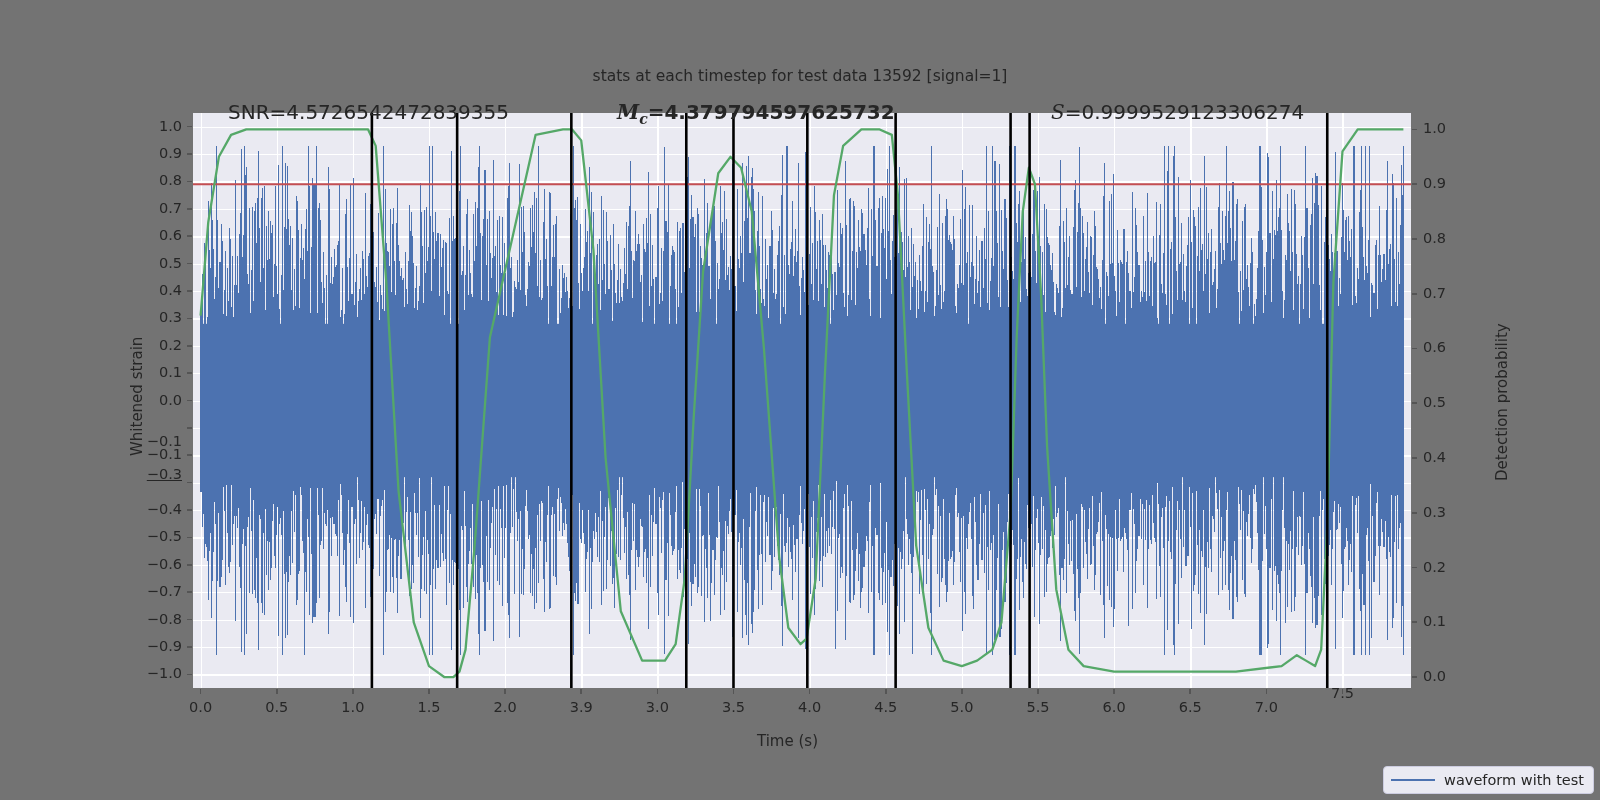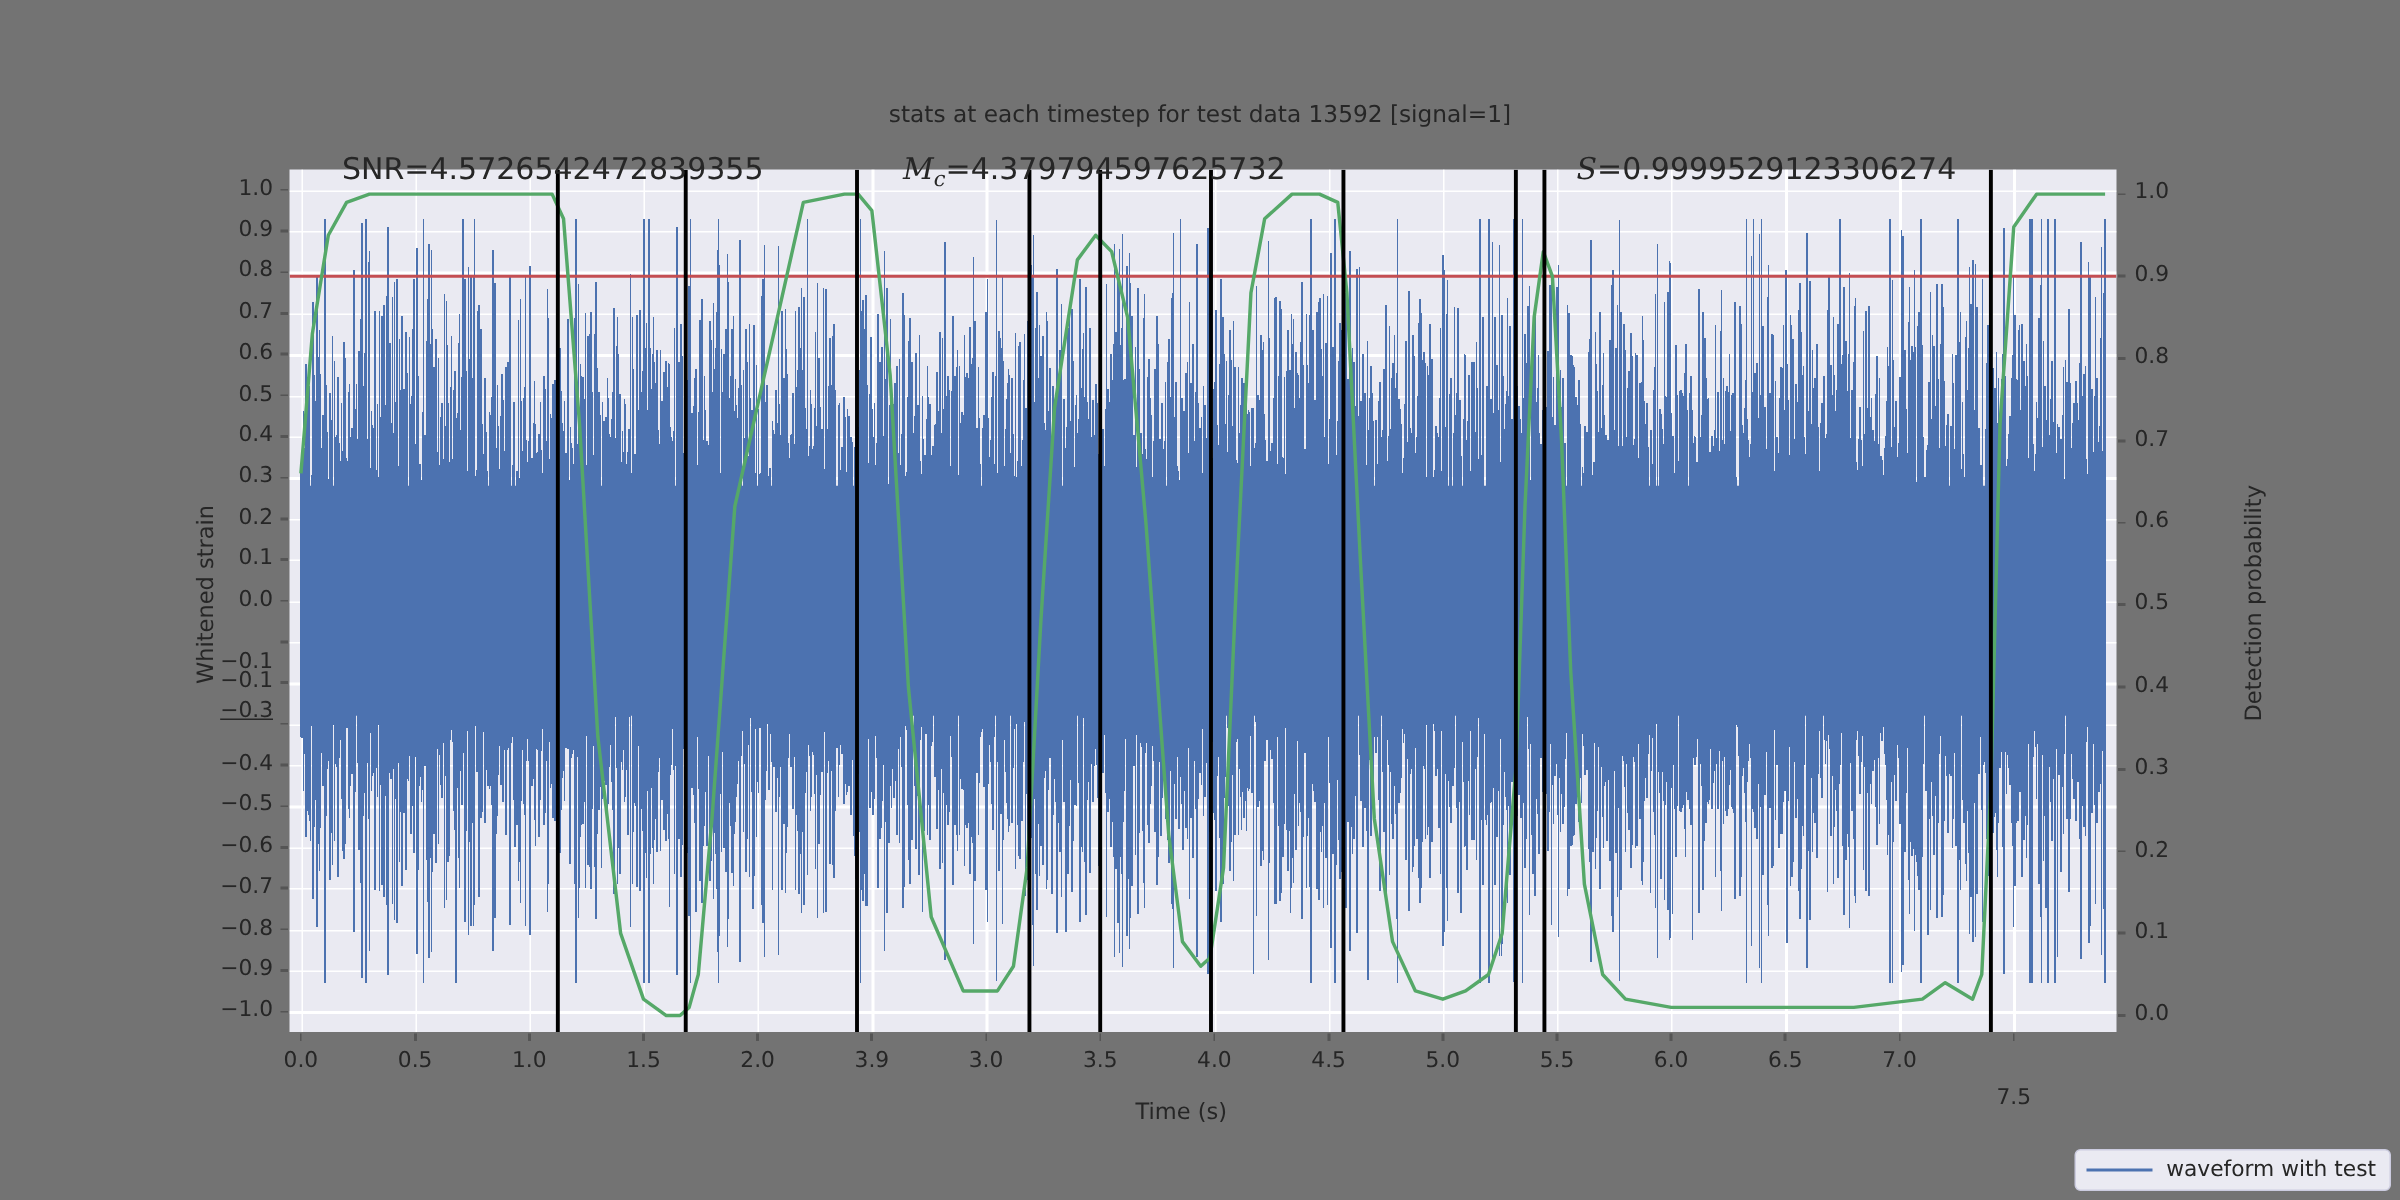--- a/index.html
+++ b/index.html
@@ -266,26 +266,26 @@
       <div class="ticklabel ticklabel-bottom" style="left: 931.862px; top: 699px; width: 60px;">5.0</div>
       <div class="tick-mark-bottom" style="left: 1037.19px; top: 689px;"></div>
       <div class="ticklabel ticklabel-bottom" style="left: 1007.99px; top: 699px; width: 60px;">5.5</div>
       <div class="tick-mark-bottom" style="left: 1113.31px; top: 689px;"></div>
       <div class="ticklabel ticklabel-bottom" style="left: 1084.11px; top: 699px; width: 60px;">6.0</div>
       <div class="tick-mark-bottom" style="left: 1189.44px; top: 689px;"></div>
       <div class="ticklabel ticklabel-bottom" style="left: 1160.24px; top: 699px; width: 60px;">6.5</div>
       <div class="tick-mark-bottom" style="left: 1265.56px; top: 689px;"></div>
       <div class="ticklabel ticklabel-bottom" style="left: 1236.36px; top: 699px; width: 60px;">7.0</div>
       <div class="tick-mark-bottom" style="left: 1341.69px; top: 689px;"></div>
-      <div class="ticklabel ticklabel-bottom" style="left: 1312.49px; top: 724px; width: 60px;">7.5</div>
+      <div class="ticklabel ticklabel-bottom" style="left: 1312.49px; top: 685px; width: 60px;">7.5</div>
     </div>
 
   <div class="annot" id="annot-snr" style="left:228px; top:100px;"><span>SNR=</span><span>4.5726542472839355</span></div>
 
-  <div class="annot" id="annot-mc" style="left:602px; top:100px;"><span class="mathvar">M</span><span class="mathsub">c</span><span>=</span><span>4.379794597625732</span></div>
+  <div class="annot" id="annot-mc" style="left:617px; top:100px;font-weight:bold;"><span class="mathvar">M</span><span class="mathsub">c</span><span>=</span><span>4.379794597625732</span></div>
 
   <div class="annot" id="annot-s" style="left:1051px; top:100px;"><span class="mathvar">S</span><span>=</span><span>0.9999529123306274</span></div>
 
   <div class="axis-label" id="xlabel" style="left: 757px; top: 732px;">Time (s)</div>
   <div class="axis-label rot-left" id="ylabel-left" style="left: 128px; top: 455.5px;">Whitened strain</div>
   <div class="axis-label rot-right" id="ylabel-right" style="left: 1493px; top: 480.5px;">Detection probability</div>
 
   <div id="legend">
     <span class="swatch"></span>
     <span class="lbl">waveform with test</span>

